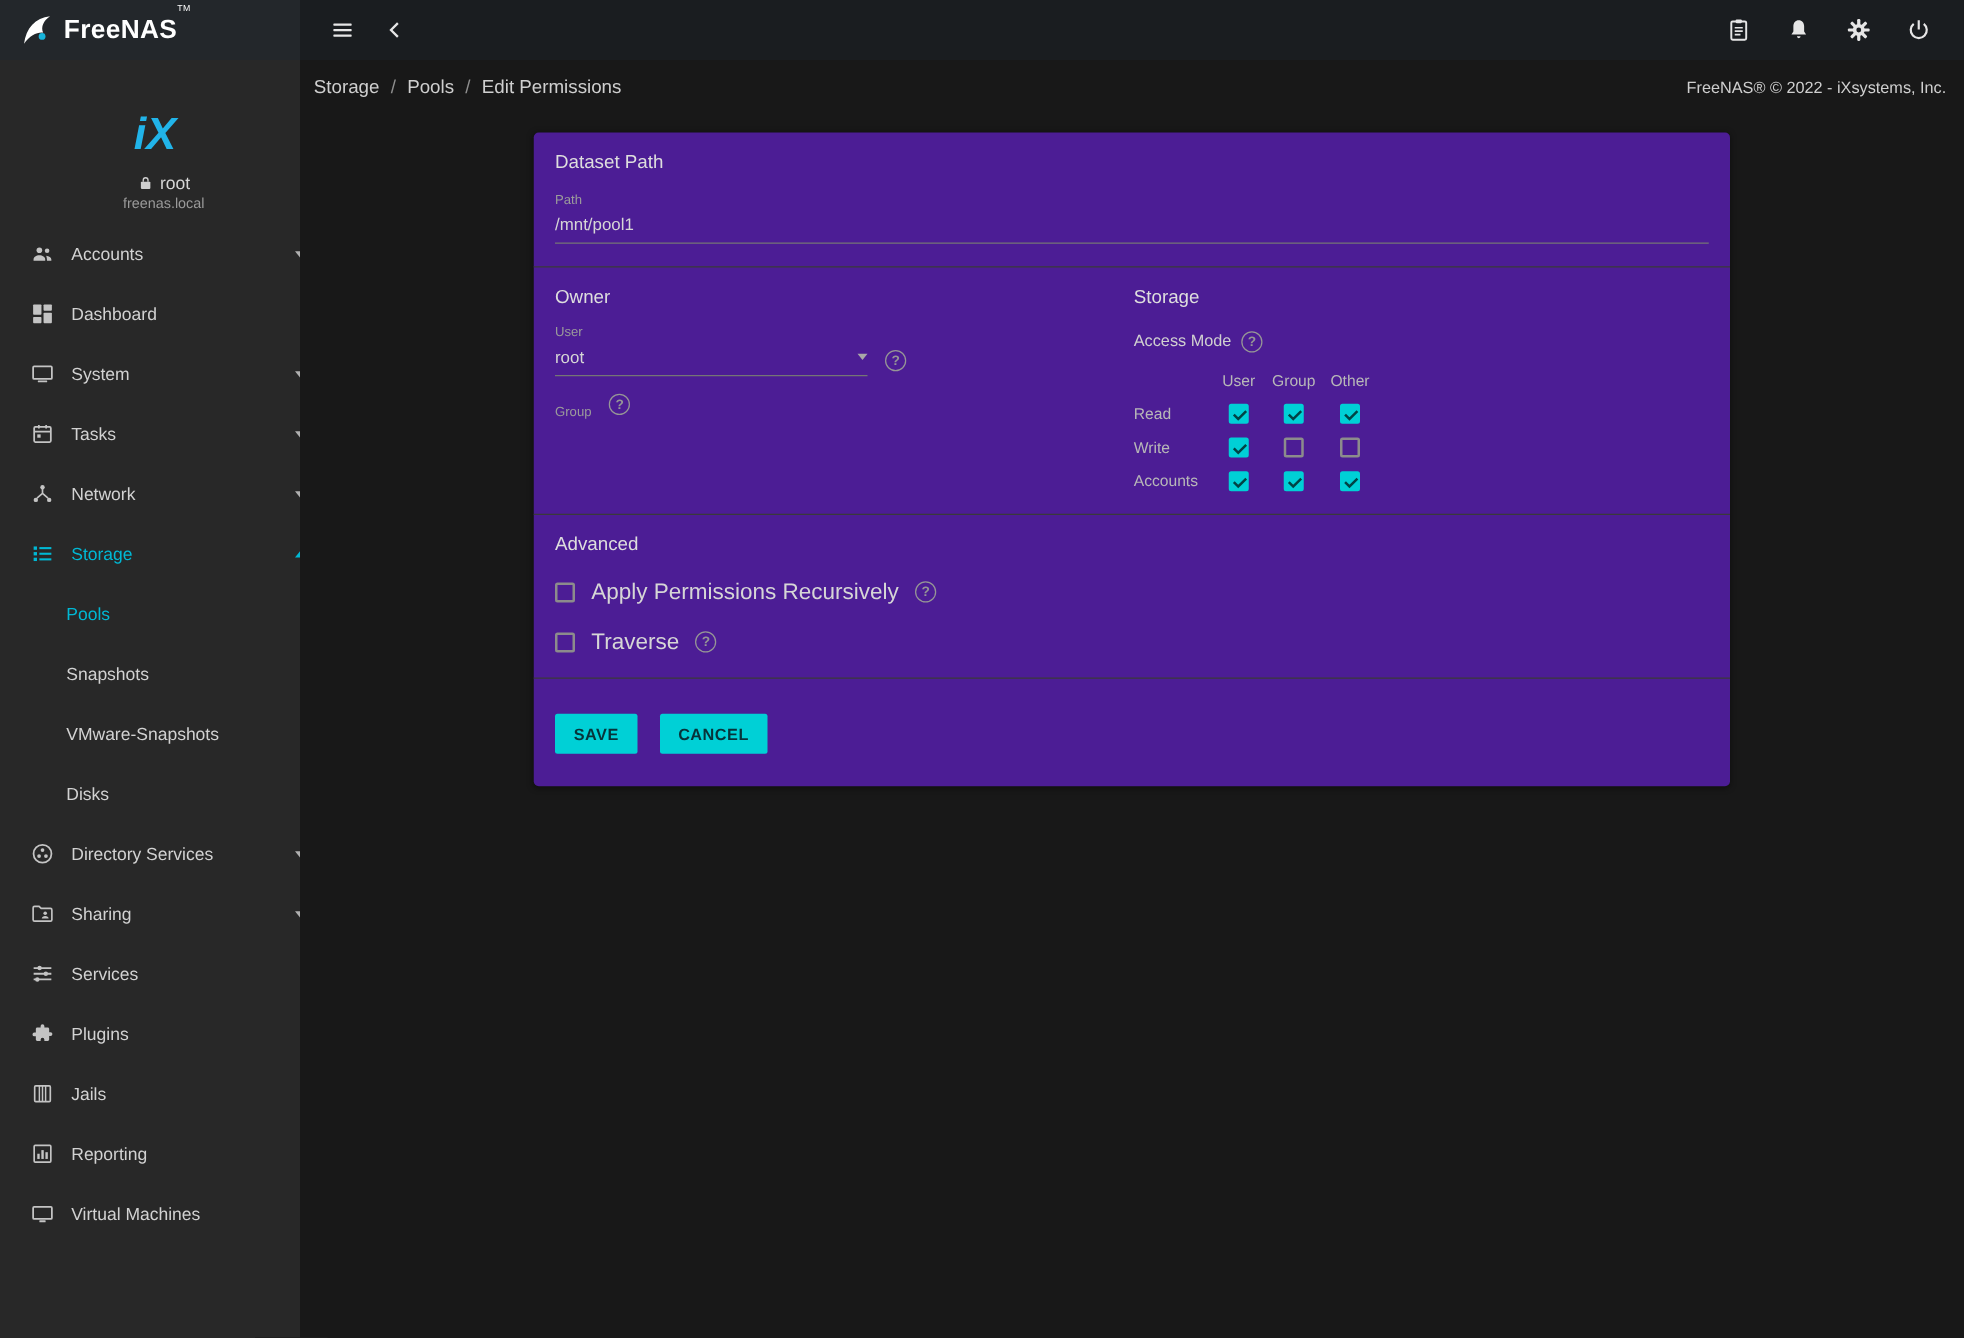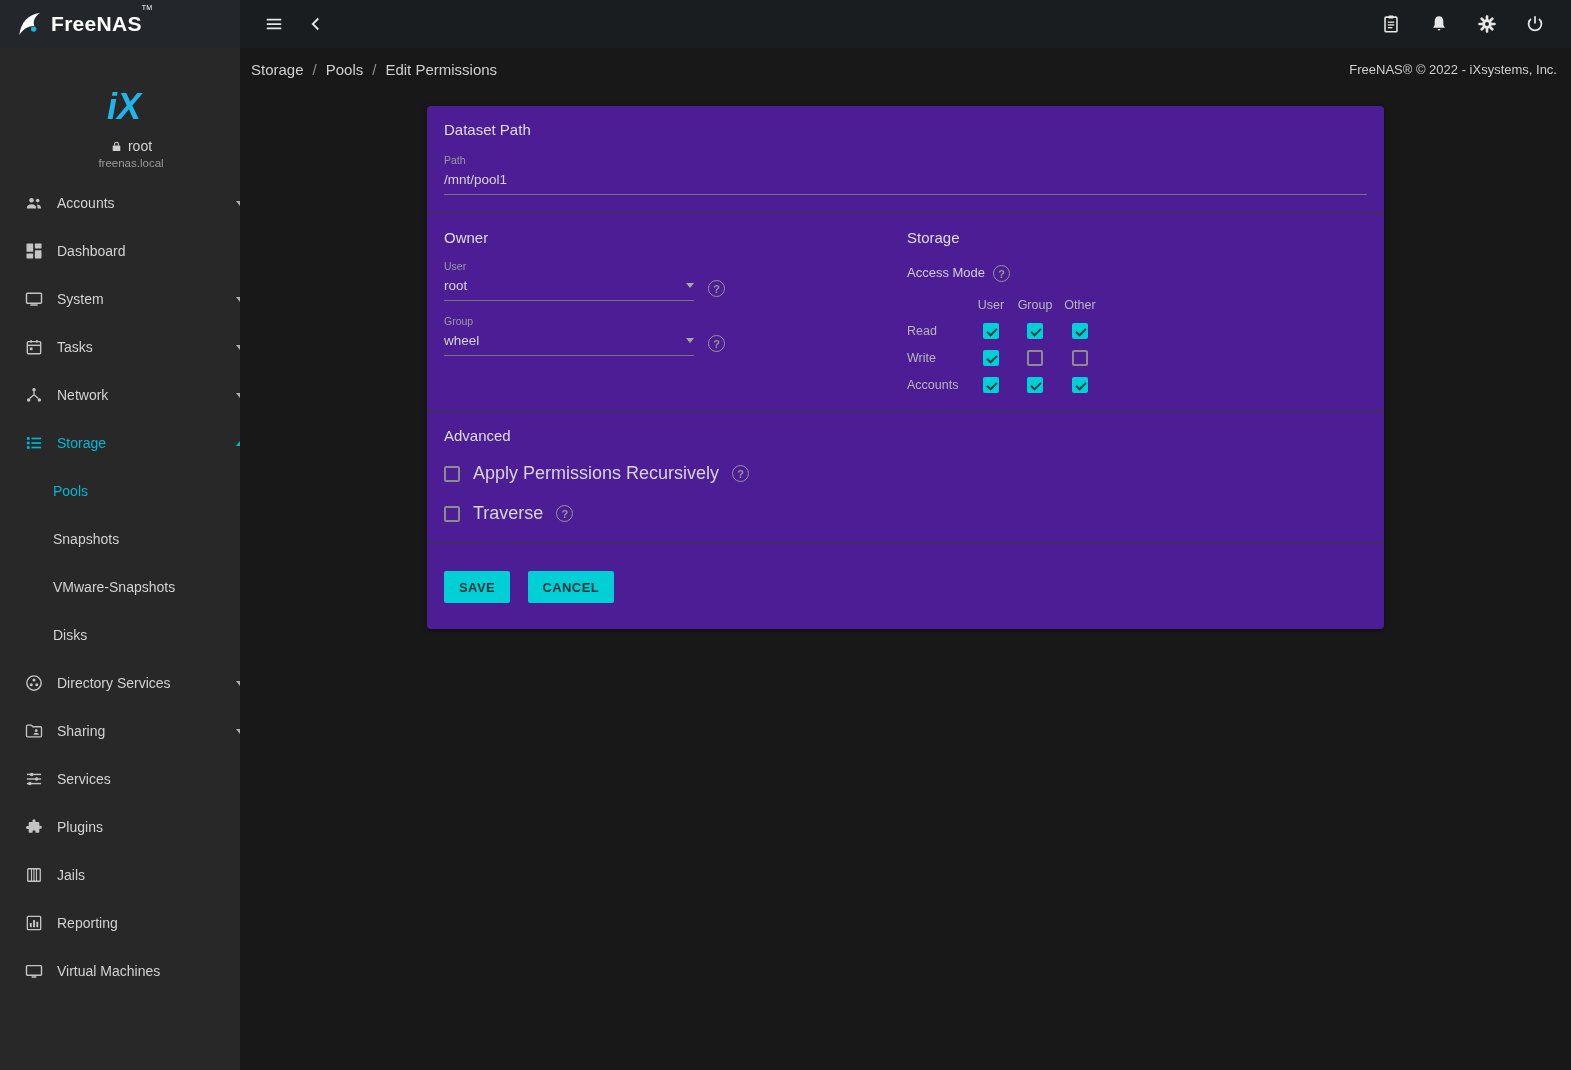--- a/index.html
+++ b/index.html
@@ -345,24 +345,20 @@
             <div class="sel">
               <span>root</span>
               <span class="sel-caret"></span>
             </div>
           </div>
           <span class="help"></span>
         </div>
         <div class="frow">
           <div>
             <label class="flabel">Group</label>
-            <div class="sel">
-              <span>wheel</span>
-              <span class="sel-caret"></span>
-            </div>
           </div>
           <span class="help"></span>
         </div>
       </div>
 
       <div class="col-access">
         <h3 class="sec-title">Storage</h3>
         <div class="mode-row">
           <span>Access Mode</span>
           <span class="help"></span>

